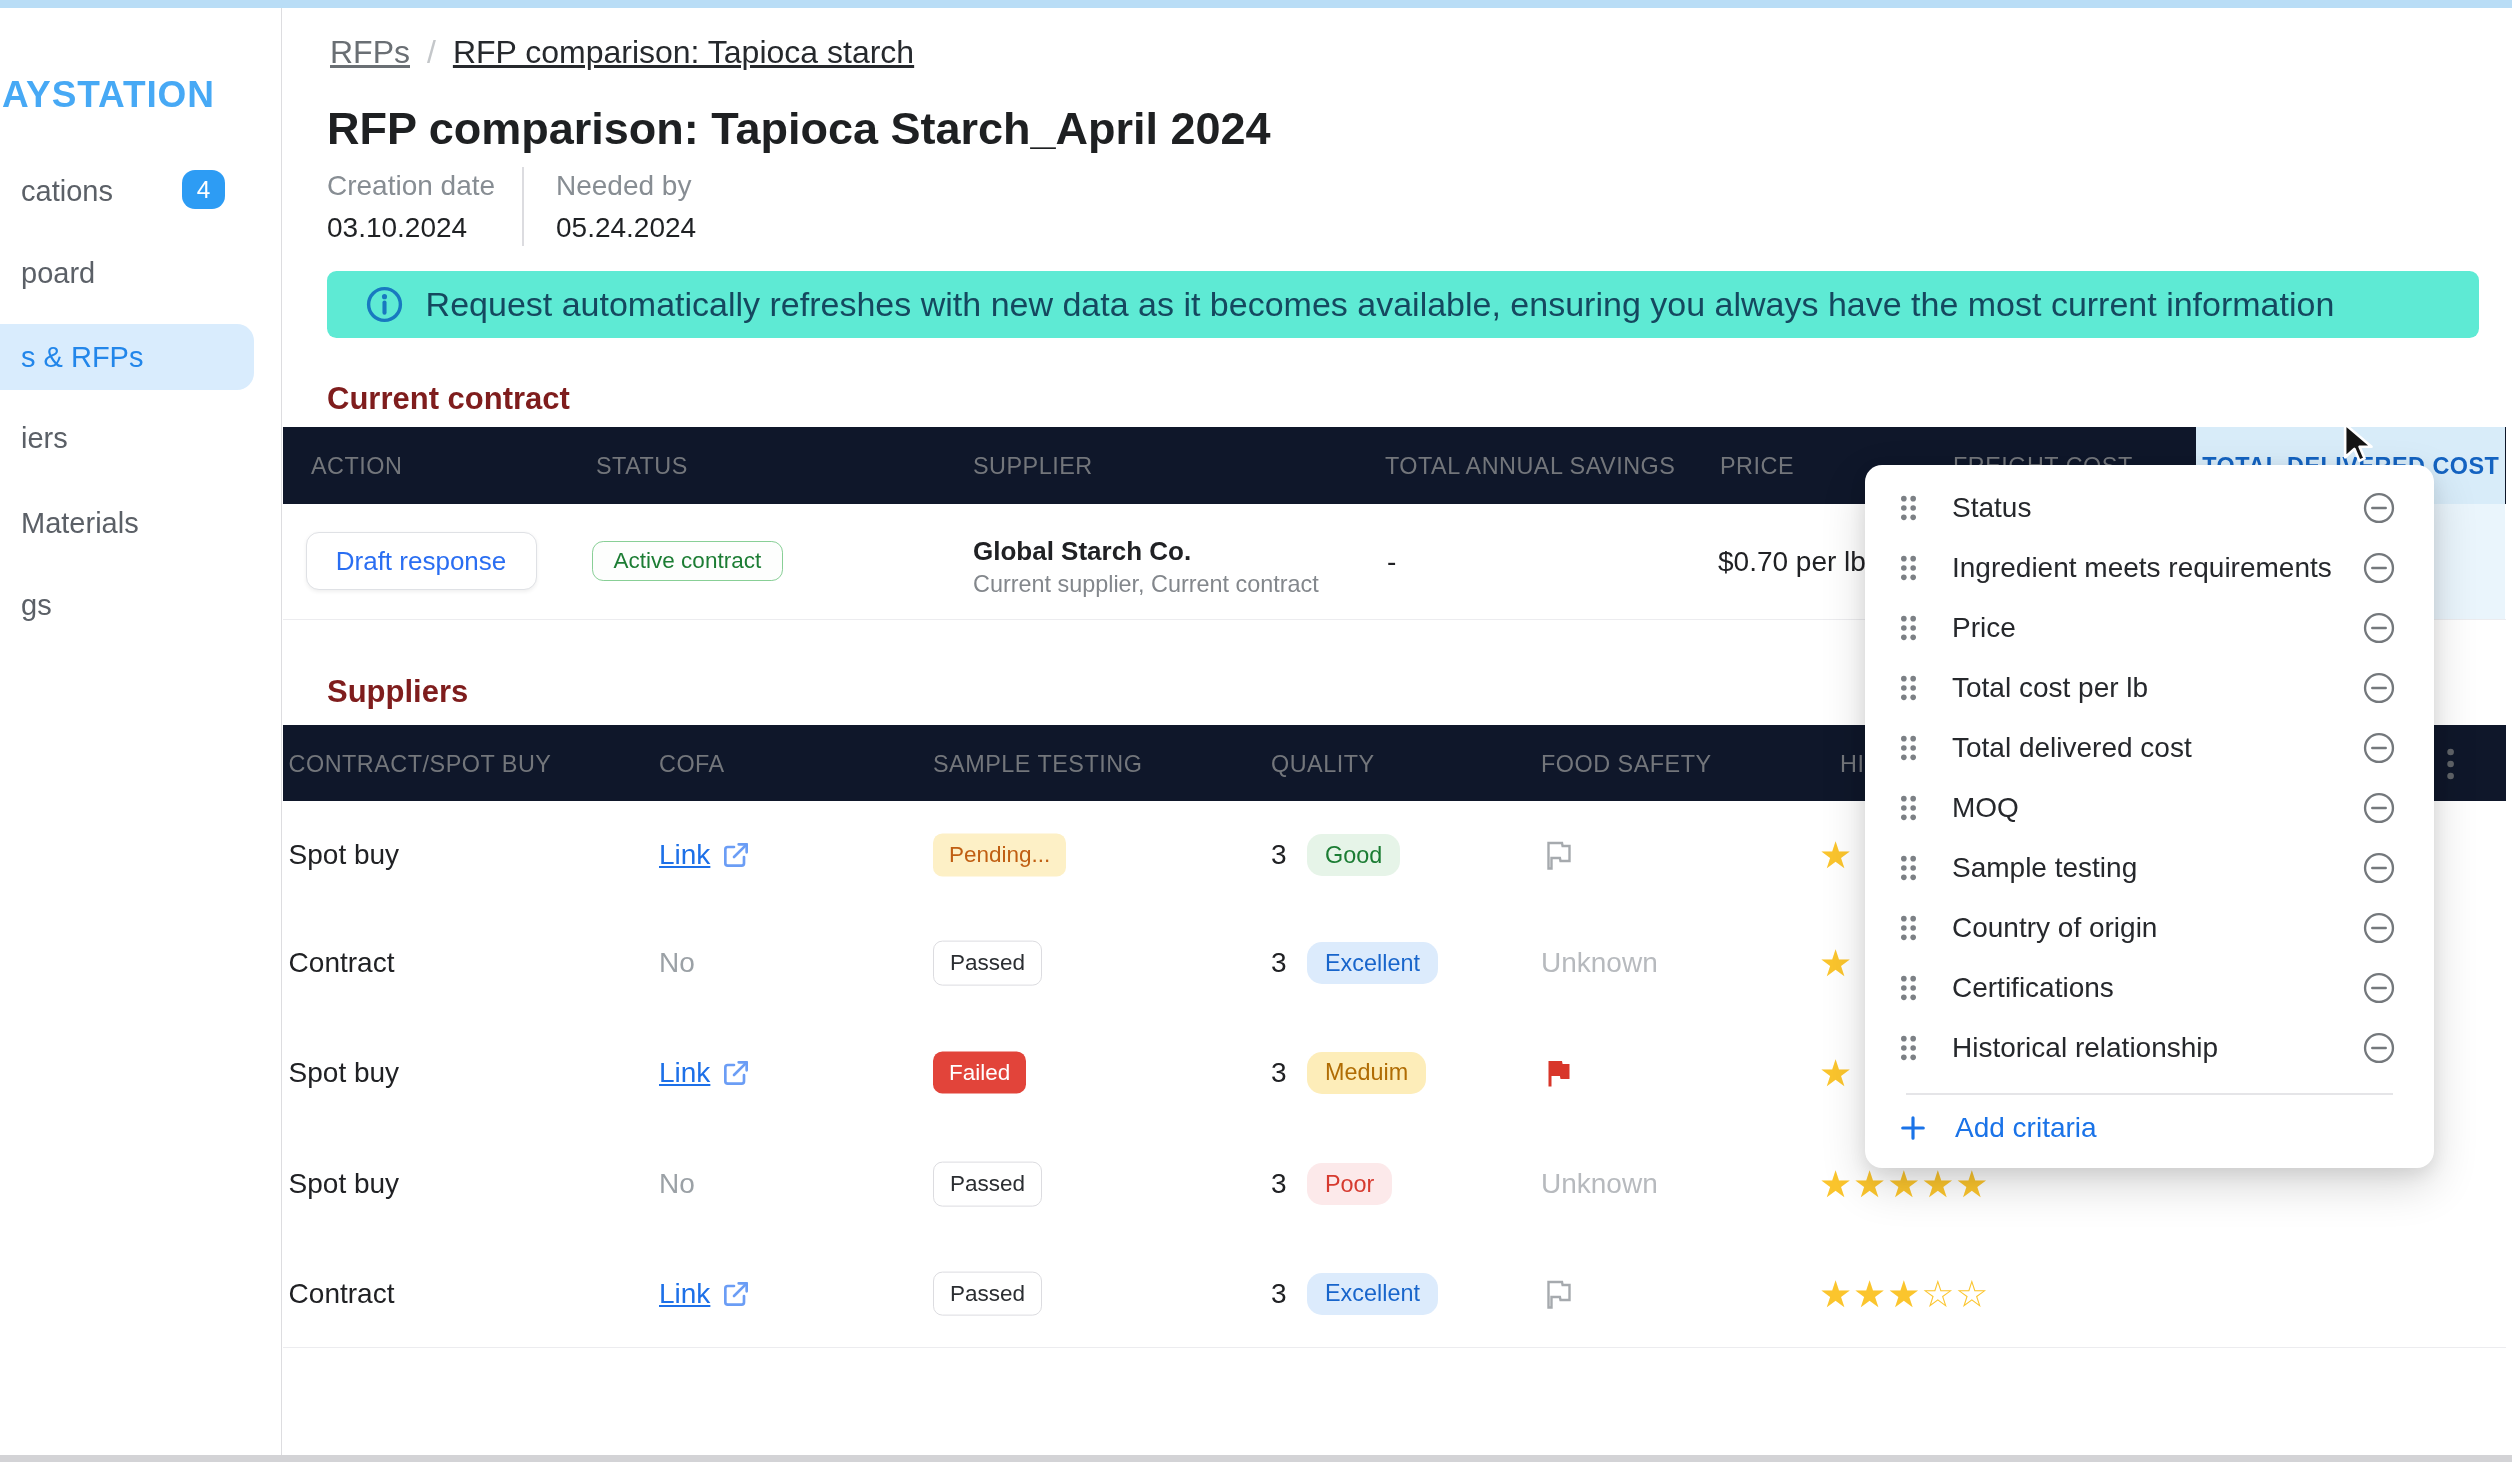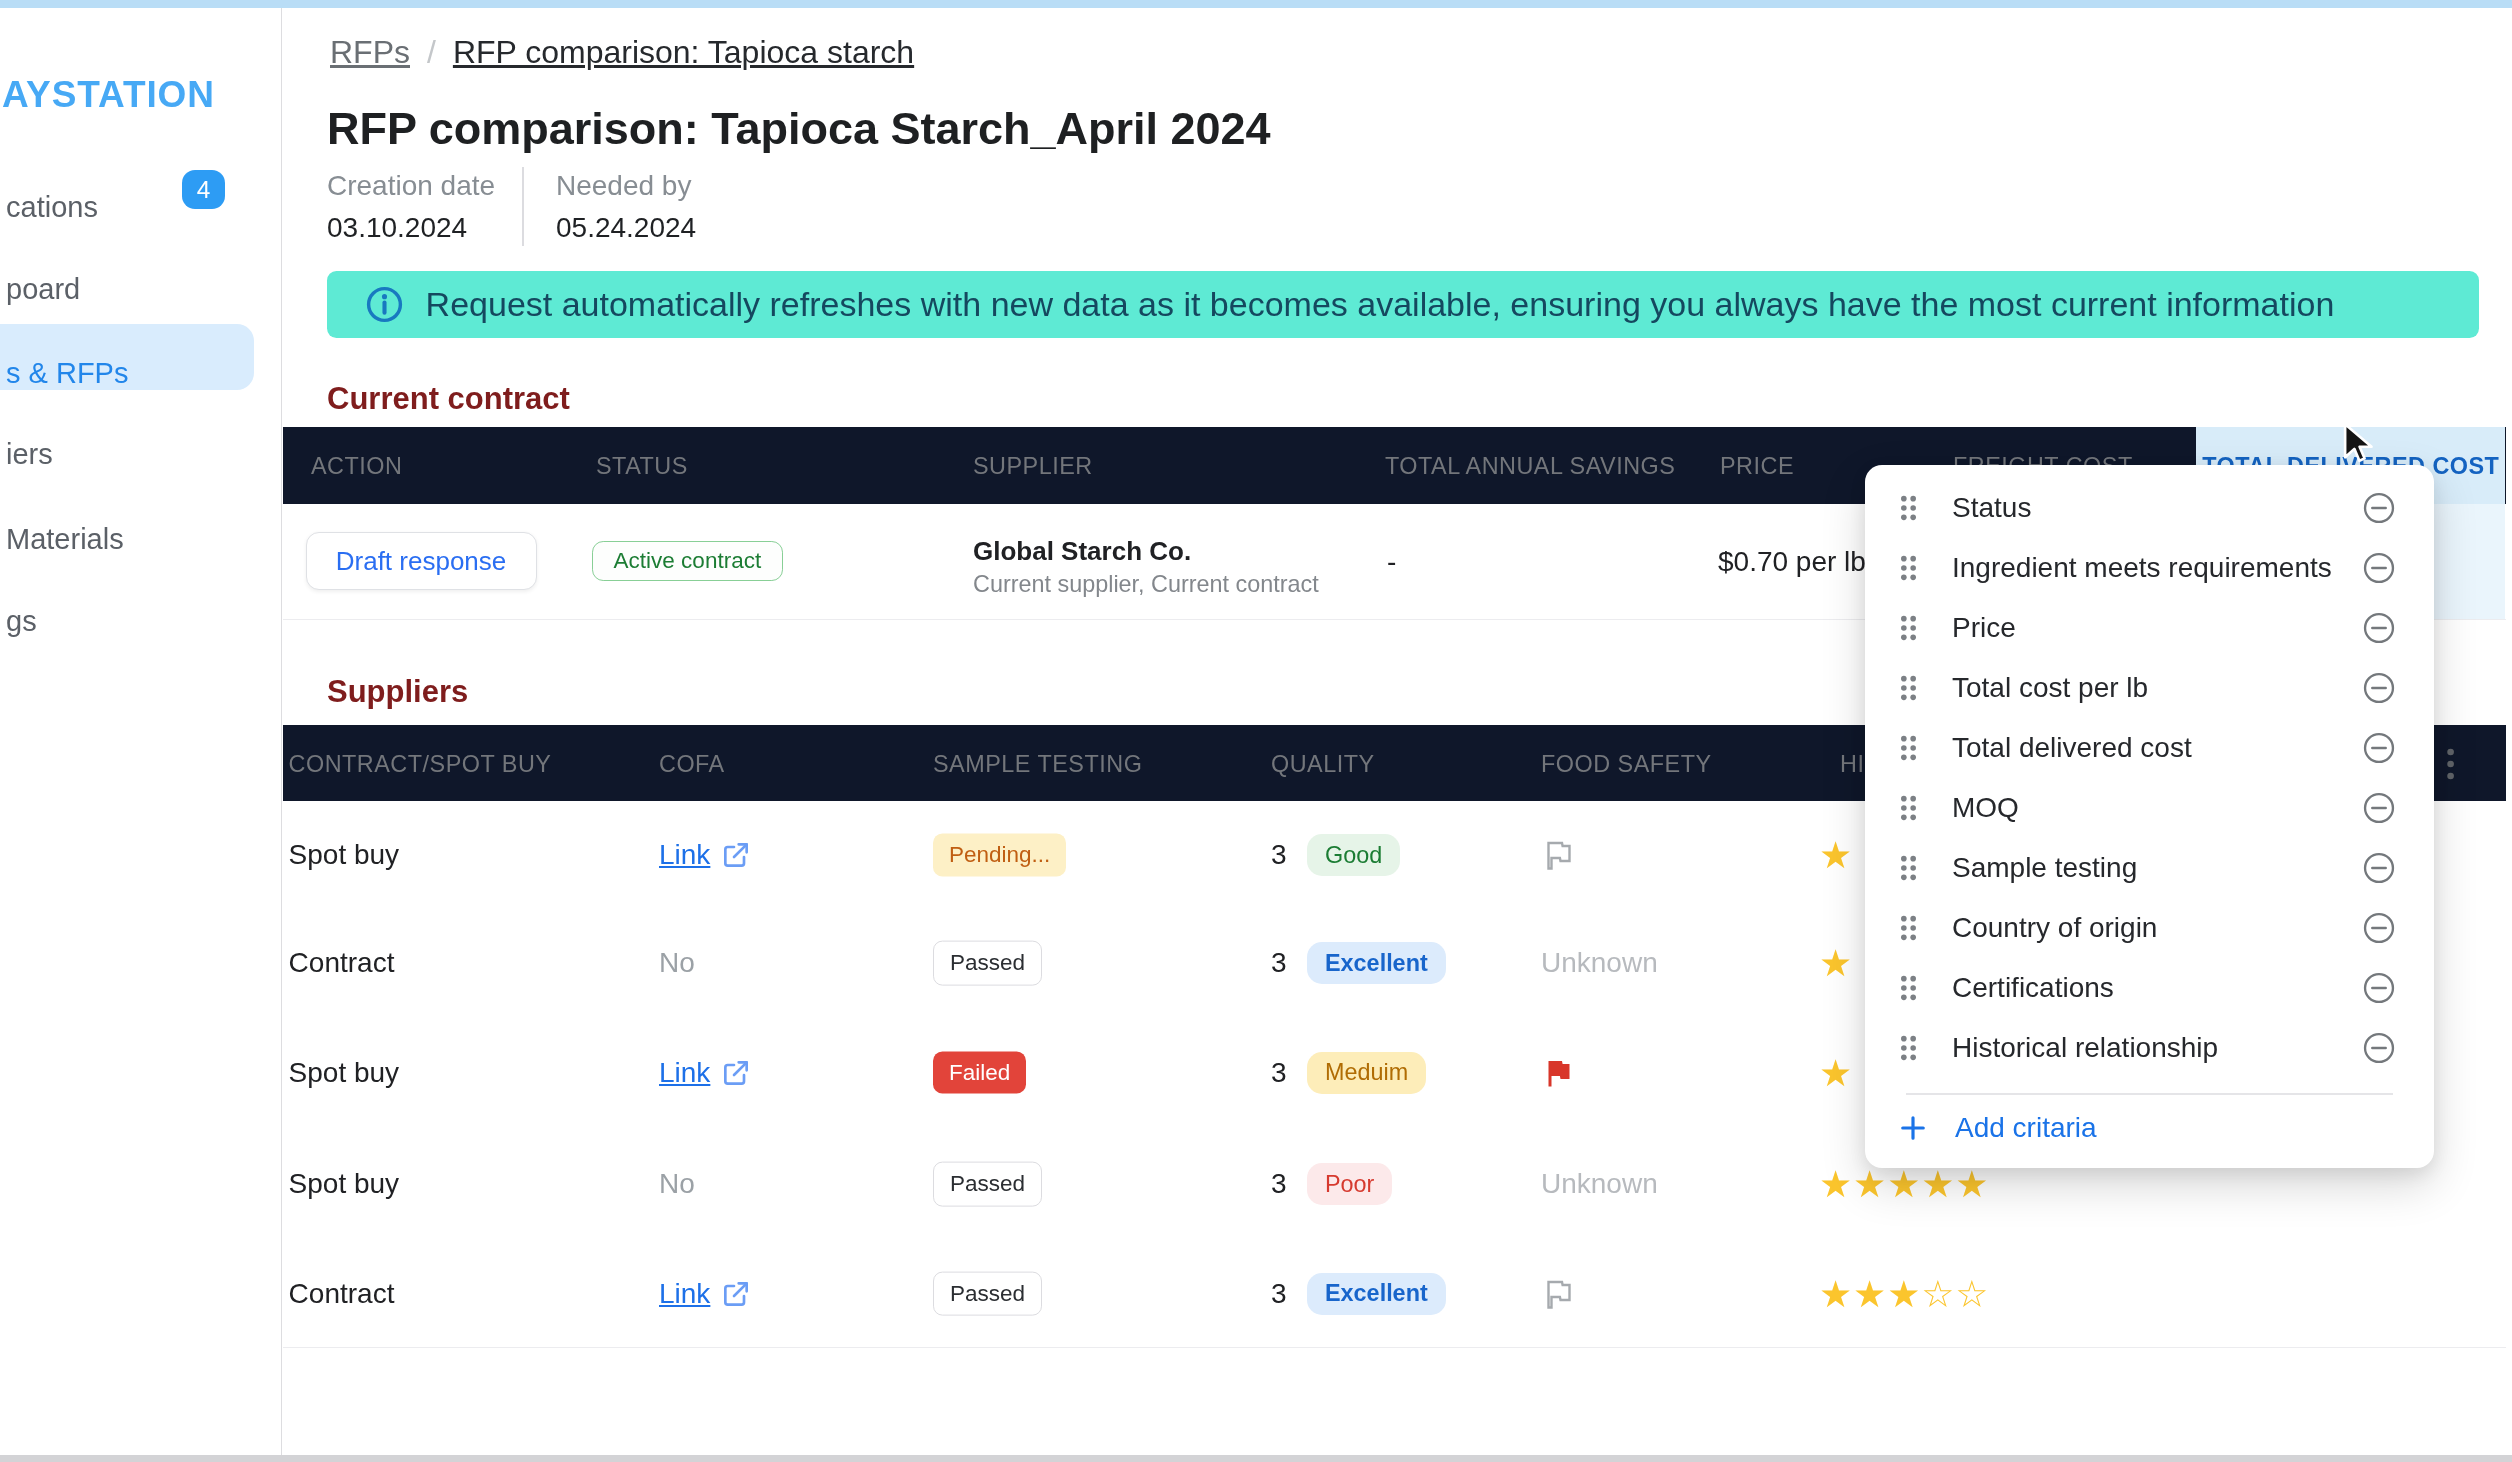--- a/index.html
+++ b/index.html
@@ -5,21 +5,21 @@
   html,body{margin:0;padding:0;background:#fff;}
   .page{position:relative;width:2512px;height:1462px;background:#fff;overflow:hidden;
         font-family:"Liberation Sans",sans-serif;color:#1f2124;}
   .topstrip{position:absolute;left:0;top:0;width:2512px;height:8.4px;background:#b9ddf6;}
   .bottomstrip{position:absolute;left:0;top:1455px;width:2512px;height:7.5px;background:#d3d3d6;z-index:60;}
 
   
   .sidebar{position:absolute;left:0;top:8.4px;bottom:7.5px;width:281px;background:#fff;border-right:1.9px solid #dddde0;}
   .logo{position:absolute;left:1.9px;top:66px;font-size:37px;font-weight:800;letter-spacing:0.9px;color:#47a9f5;white-space:nowrap;}
   .nav-pill{position:absolute;left:-22.5px;top:316px;width:276px;height:66px;background:#d9ecfd;border-radius:17px;}
-  .nav-item{position:absolute;left:0;height:66px;display:flex;align-items:flex-end;padding-left:6px;
+  .nav-item{position:absolute;left:0;height:66px;display:flex;align-items:center;padding-left:21px;
             font-size:29px;color:#5b6067;white-space:nowrap;cursor:pointer;}
   .nav-item.sel{color:#2286ea;}
   .nav-badge{position:absolute;left:182px;top:162px;width:43px;height:39px;border-radius:13px;background:#2d9cf4;
              color:#fff;font-size:24.4px;display:flex;align-items:center;justify-content:center;}
 
   
   .breadcrumb{position:absolute;left:330px;top:34px;display:flex;align-items:baseline;gap:17px;font-size:32px;}
   .breadcrumb a{text-decoration:underline;cursor:pointer;}
   .bc1{color:#6a6f74;}
   .bcsep{color:#c4c7ca;}
@@ -61,21 +61,21 @@
   .unknown{color:#b7babe;font-size:28px;}
   .cofa{display:flex;align-items:center;gap:9.4px;}
   .cofa a{color:#1d70e8;font-size:28px;text-decoration:underline;cursor:pointer;}
 
   .pill{display:inline-block;border-radius:9.4px;font-size:22.5px;padding:8.4px 16px;white-space:nowrap;}
   .pill[data-variant="pending"]{background:#fdf0c6;color:#c05e12;}
   .pill[data-variant="passed"]{background:#fff;color:#2b2e32;border:1.9px solid #dcdce0;}
   .pill[data-variant="failed"]{background:#e2443a;color:#fff;}
   .qbadge{display:inline-block;border-radius:15px;font-size:23.4px;padding:7.5px 18px;white-space:nowrap;}
   .qbadge[data-variant="good"]{background:#e6f4e8;color:#1b7c33;}
-  .qbadge[data-variant="excellent"]{background:#dcebfc;color:#1865cb;font-weight:bold;}
+  .qbadge[data-variant="excellent"]{background:#dcebfc;color:#1865cb;}
   .qbadge[data-variant="medium"]{background:#fdedb9;color:#b06c04;}
   .qbadge[data-variant="poor"]{background:#fce9ea;color:#d63a2f;}
 
   .stars{font-family:"DejaVu Sans",sans-serif;font-size:37px;letter-spacing:0.9px;color:#fbc52d;white-space:nowrap;}
   .flag-gray{stroke:#a6aaae;fill:none;stroke-width:1.6;}
   .flag-red{fill:#d8362a;}
   .kebab{position:absolute;left:2162px;top:50%;transform:translateY(-50%);cursor:pointer;}
 
   
   .menu{position:absolute;left:1865px;top:465px;width:569px;height:703px;background:#fff;border-radius:17px;z-index:50;

